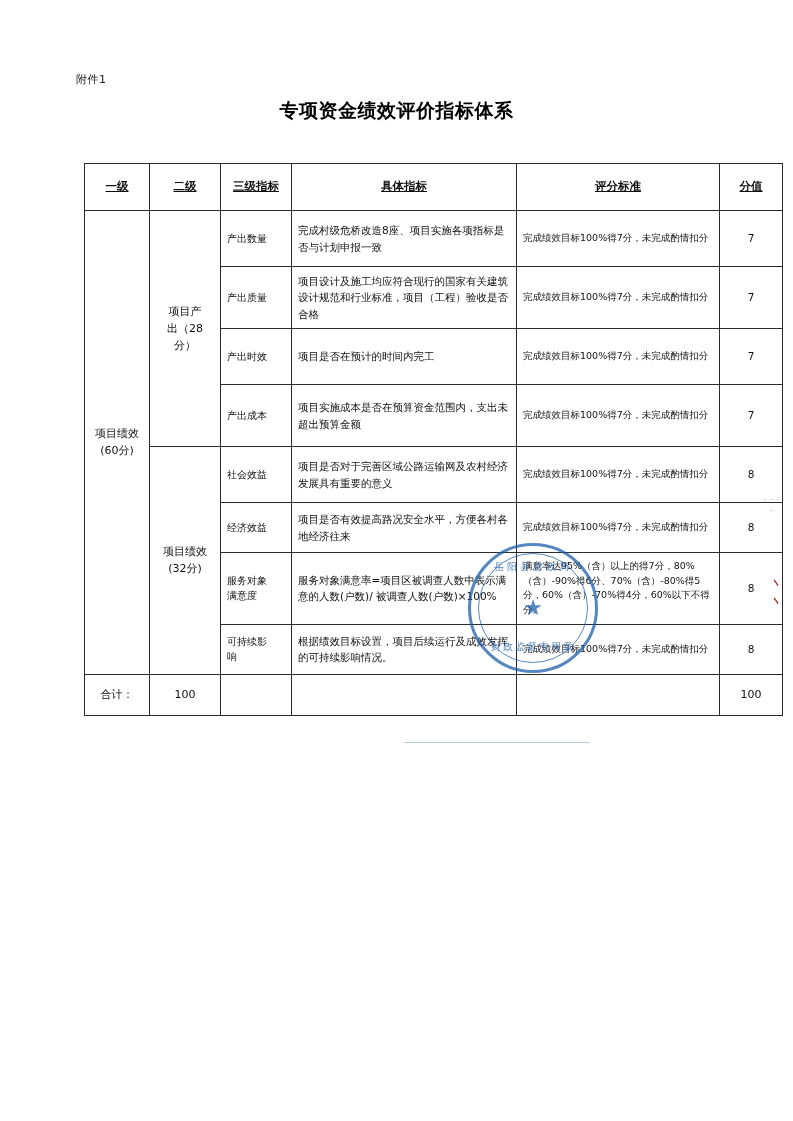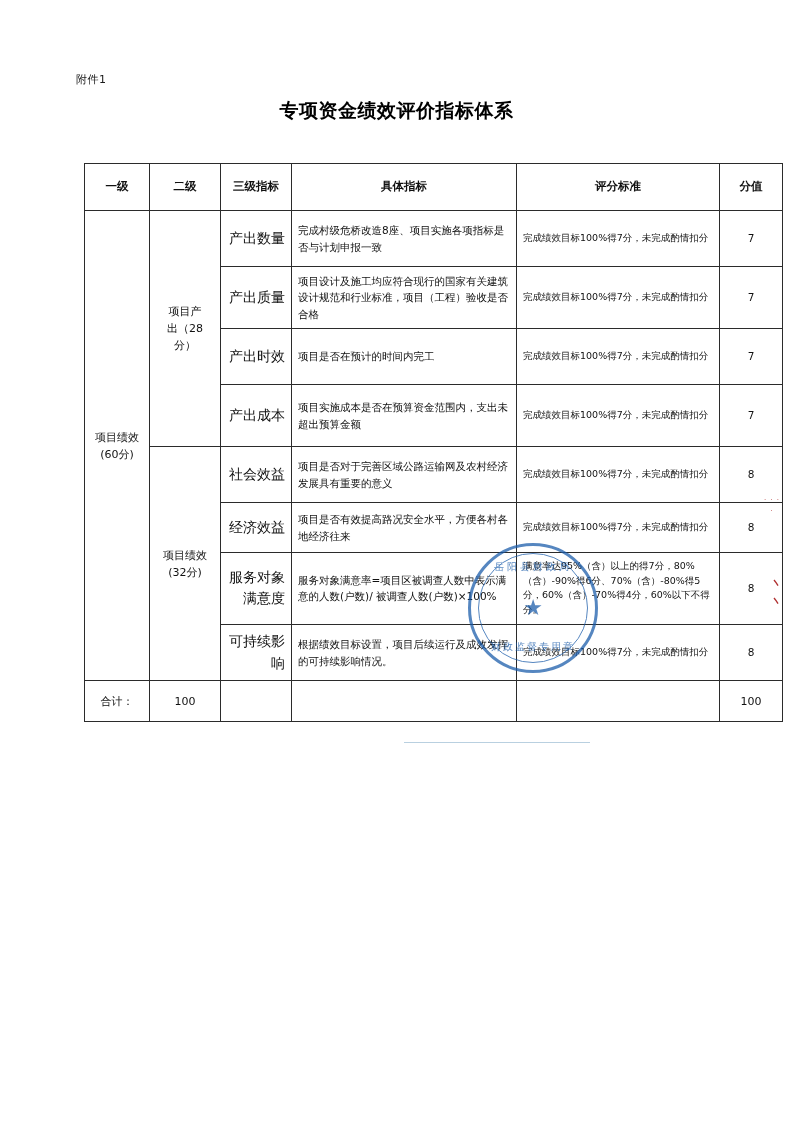--- a/index.html
+++ b/index.html
@@ -60,24 +60,25 @@
     vertical-align: middle;
     font-weight: normal;
     line-height: 1.55;
   }
   table.grid thead th {
     text-align: center;
     font-weight: bold;
     font-size: 11.5px;
     height: 38px;
     padding: 4px;
+    text-decoration: underline;
   }
   .c-lvl1 { width: 56px; text-align: center; font-weight: bold; font-size: 11px; line-height: 1.5; }
   .c-lvl2 { width: 62px; text-align: center; font-weight: bold; font-size: 11px; line-height: 1.5; }
-  .c-lvl3 { width: 62px; text-align: right; font-size: 14px; line-height: 1.5; }
+  .c-lvl3 { width: 62px; text-align: left; font-size: 10px; line-height: 1.5; }
   .c-detail { width: 216px; text-align: left; font-size: 10.5px; }
   .c-standard { width: 194px; text-align: left; font-size: 9.5px; margin-left: 32px; }
   .c-score { width: 54px; text-align: center; font-size: 10.5px; }
   .row-h-1 { height: 56px; }
   .row-h-2 { height: 62px; }
   .row-h-3 { height: 56px; }
   .row-h-4 { height: 62px; }
   .row-h-5 { height: 56px; }
   .row-h-6 { height: 50px; }
   .row-h-7 { height: 56px; }

